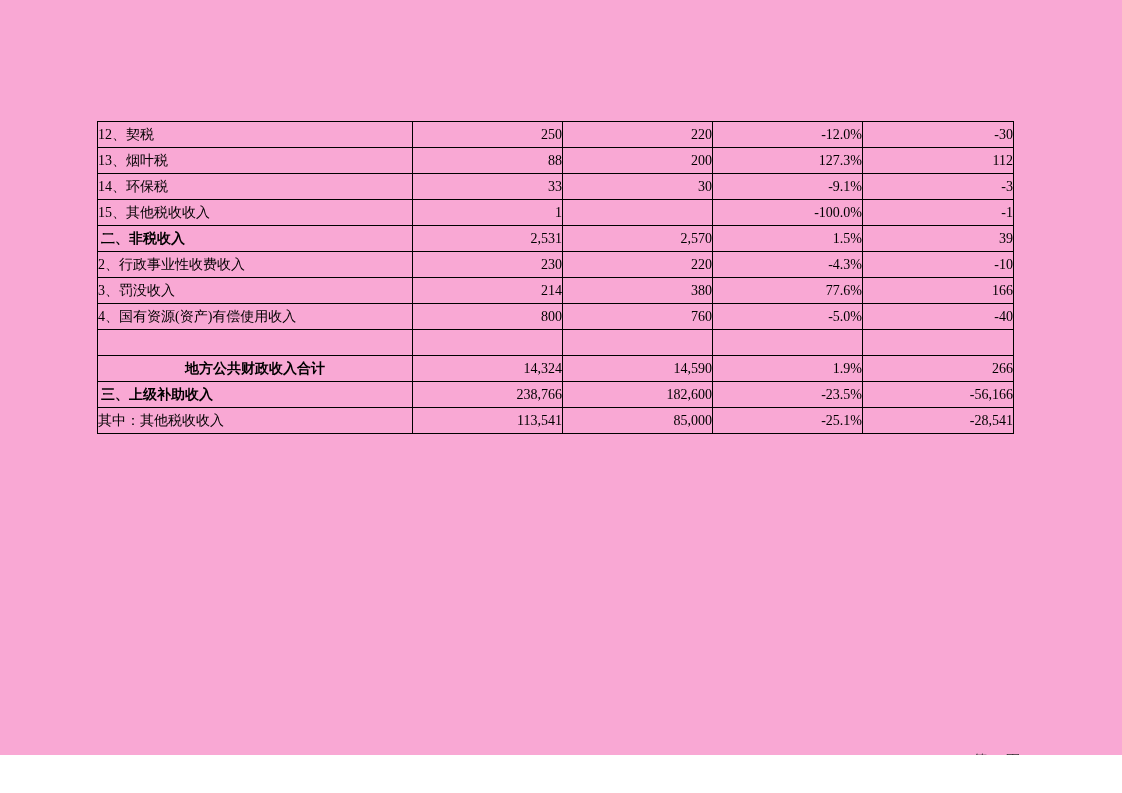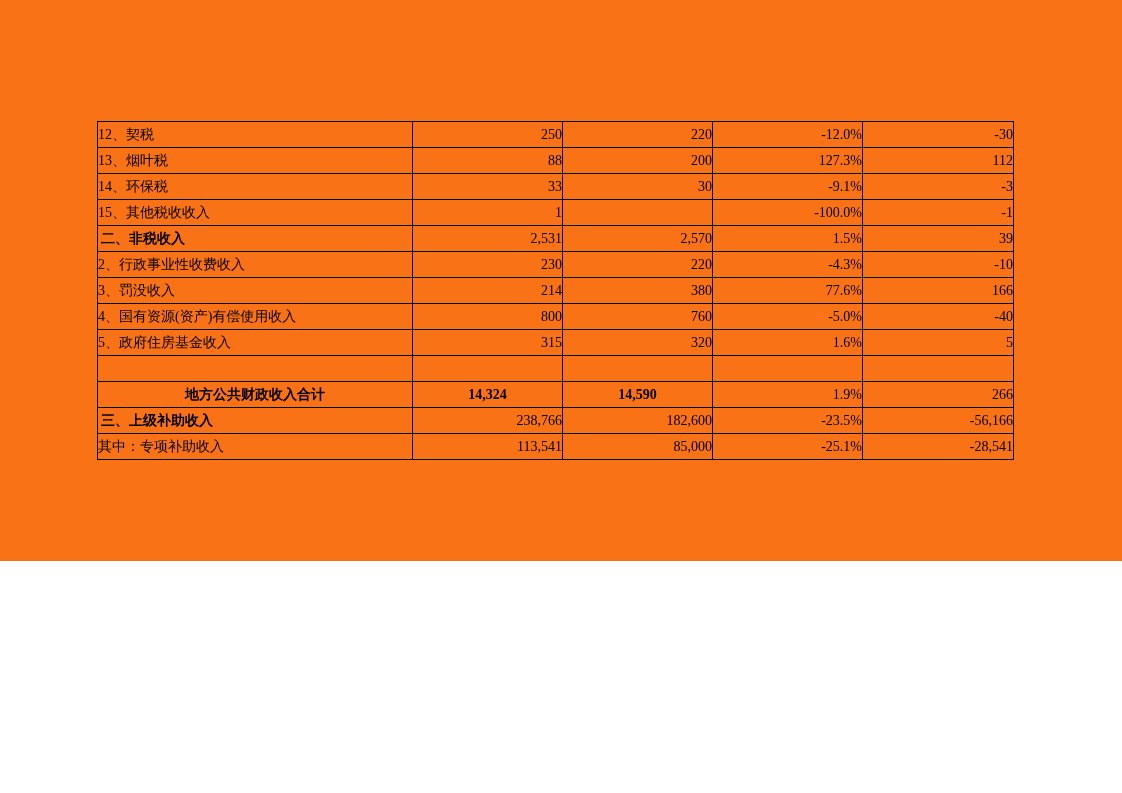--- a/index.html
+++ b/index.html
@@ -3,22 +3,22 @@
 <meta charset="utf-8">
 <style>
   html, body {
     margin: 0;
     padding: 0;
     background: #ffffff;
   }
   .page {
     position: relative;
     width: 1122px;
-    height: 561px;
-    background: #f97316;
+    height: 755px;
+    background: #f9a8d4;
     overflow: hidden;
     font-family: "Liberation Serif", "DejaVu Serif", serif;
   }
   table.fin-table {
     position: absolute;
     left: 97px;
     top: 121px;
     border-collapse: collapse;
     table-layout: fixed;
     width: 916px;
@@ -48,22 +48,21 @@
     padding-left: 3px;
     font-weight: 700;
   }
   tr.row-total td.cell-label {
     padding-left: 0;
     text-align: center;
     font-weight: 700;
   }
   tr.row-total td:nth-child(2),
   tr.row-total td:nth-child(3) {
-    font-weight: 700;
-    text-align: center;
+    font-weight: 400;
   }
   .footer {
     position: absolute;
     left: 974px;
     top: 706px;
     font-size: 13px;
     color: #333333;
     font-family: "Liberation Serif", "DejaVu Serif", serif;
     margin-top: 45px;
   }
@@ -131,27 +130,20 @@
           <td class="cell-value">77.6%</td>
           <td class="cell-value">166</td>
         </tr>
         <tr class="row-detail">
           <td class="cell-label">4、国有资源(资产)有偿使用收入</td>
           <td class="cell-value">800</td>
           <td class="cell-value">760</td>
           <td class="cell-value">-5.0%</td>
           <td class="cell-value">-40</td>
         </tr>
-        <tr class="row-detail">
-          <td class="cell-label">5、政府住房基金收入</td>
-          <td class="cell-value">315</td>
-          <td class="cell-value">320</td>
-          <td class="cell-value">1.6%</td>
-          <td class="cell-value">5</td>
-        </tr>
         <tr class="row-blank">
           <td class="cell-label"></td>
           <td class="cell-value"></td>
           <td class="cell-value"></td>
           <td class="cell-value"></td>
           <td class="cell-value"></td>
         </tr>
         <tr class="row-total">
           <td class="cell-label">地方公共财政收入合计</td>
           <td class="cell-value">14,324</td>
@@ -160,21 +152,21 @@
           <td class="cell-value">266</td>
         </tr>
         <tr class="row-section">
           <td class="cell-label">三、上级补助收入</td>
           <td class="cell-value">238,766</td>
           <td class="cell-value">182,600</td>
           <td class="cell-value">-23.5%</td>
           <td class="cell-value">-56,166</td>
         </tr>
         <tr class="row-detail">
-          <td class="cell-label">其中：专项补助收入</td>
+          <td class="cell-label">其中：其他税收收入</td>
           <td class="cell-value">113,541</td>
           <td class="cell-value">85,000</td>
           <td class="cell-value">-25.1%</td>
           <td class="cell-value">-28,541</td>
         </tr>
       </tbody>
   </table>
 
   <div class="footer">第 52 页</div>
 

